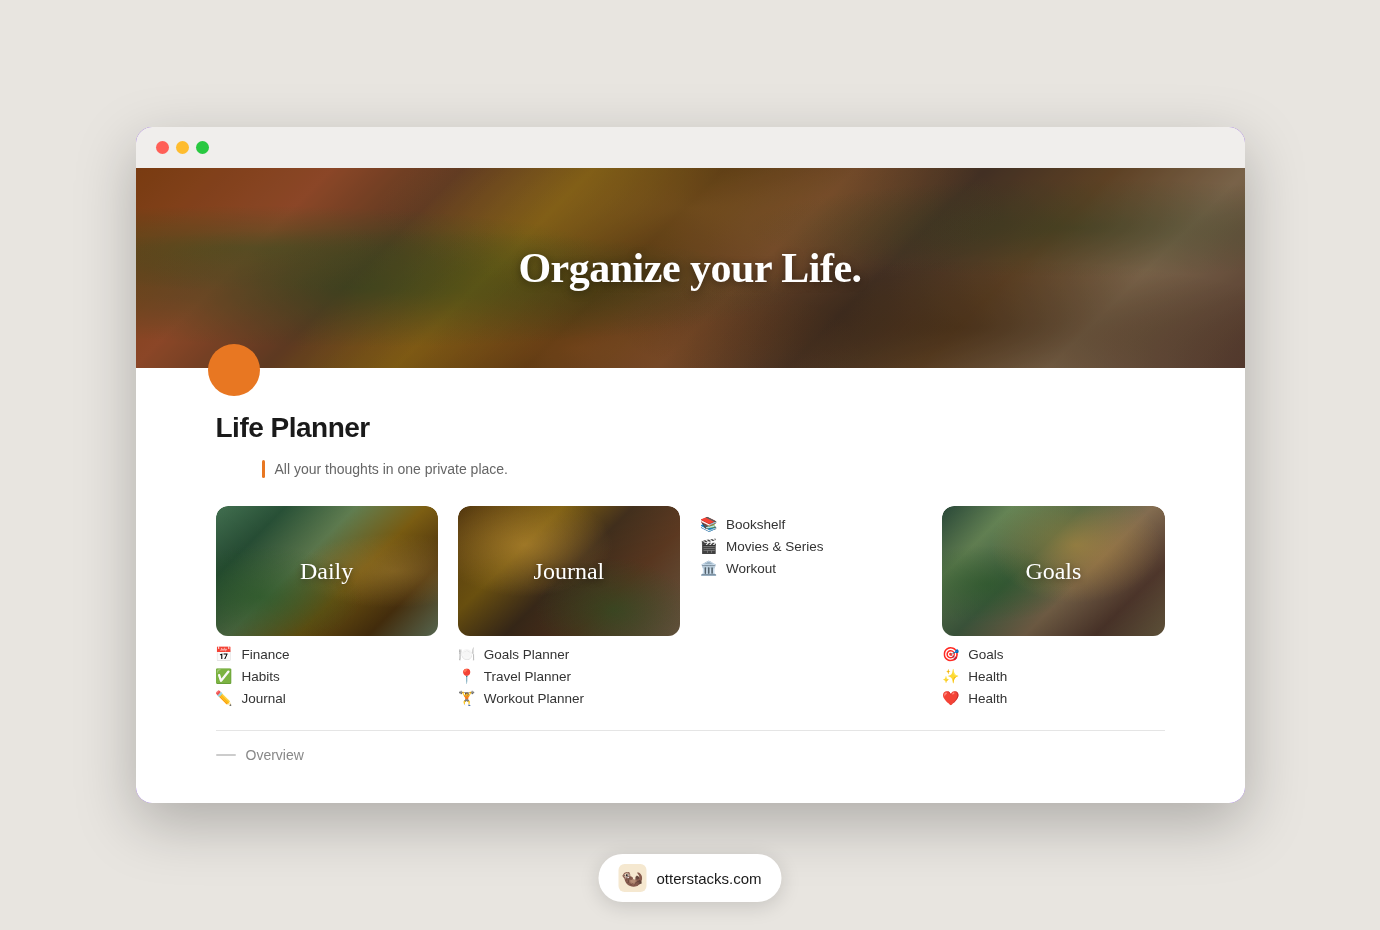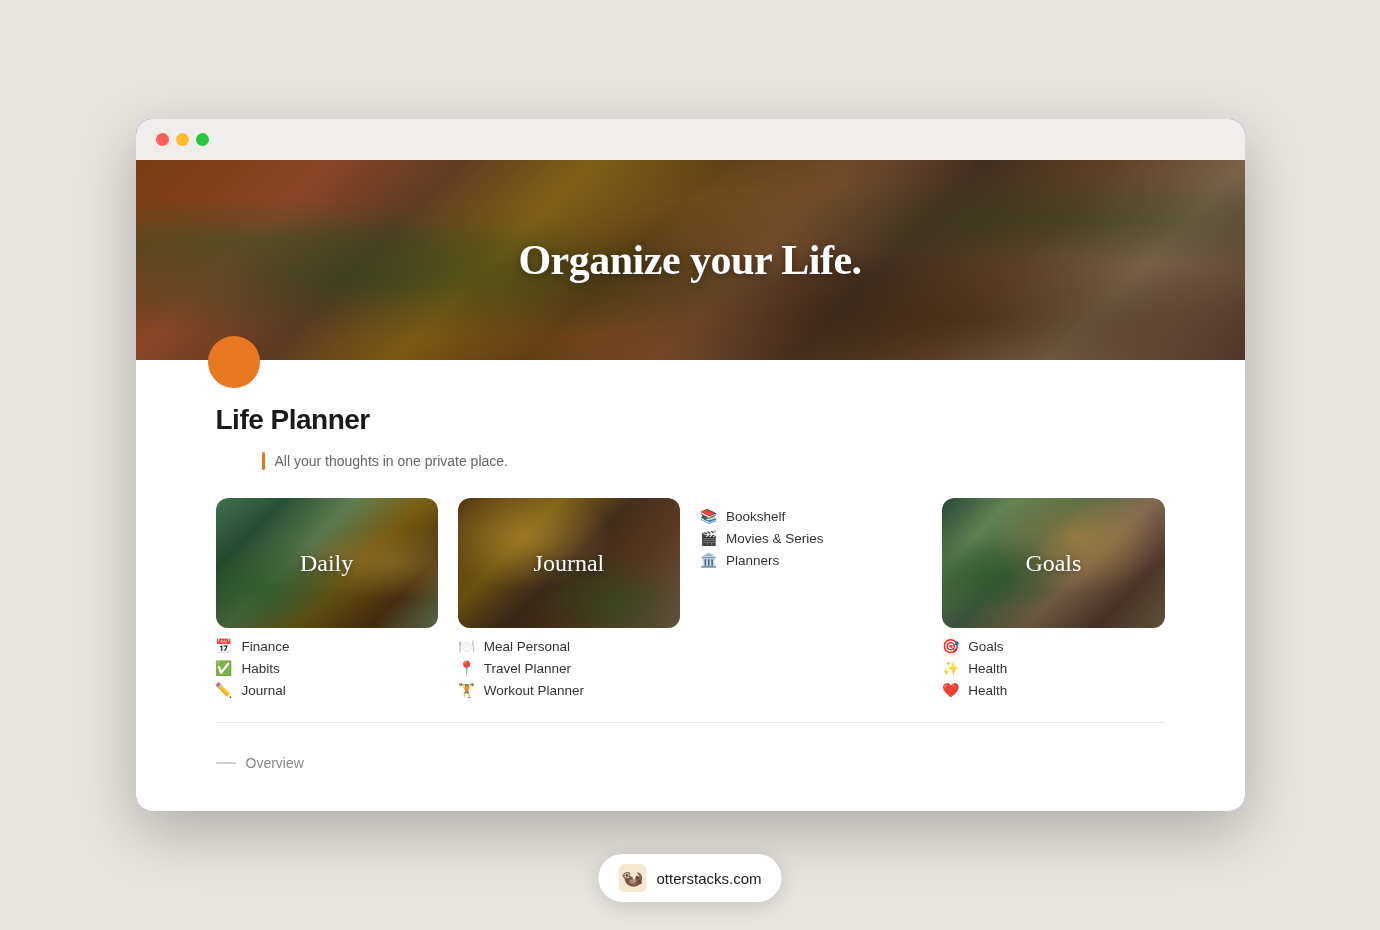--- a/index.html
+++ b/index.html
@@ -259,21 +259,21 @@
 
     .item-icon {
       font-size: 14px;
       width: 18px;
       text-align: center;
       flex-shrink: 0;
     }
 
     .divider-row {
       border-top: 1px solid #e5e5e5;
-      padding-top: 32px;
+      padding-top: 16px;
       display: flex;
       align-items: center;
       gap: 10px;
     }
 
     .divider-dash {
       width: 20px;
       height: 2px;
       background: #ccc;
       border-radius: 1px;
@@ -364,21 +364,21 @@
         </ul>
       </div>
 
       <div class="card">
         <div class="card-image card-image-planners">
           <span class="card-label">Journal</span>
         </div>
         <ul class="card-items">
           <li class="card-item">
             <span class="item-icon">🍽️</span>
-            <span>Meal Personal</span>
+            <span>Goals Planner</span>
           </li>
           <li class="card-item">
             <span class="item-icon">📍</span>
             <span>Travel Planner</span>
           </li>
           <li class="card-item">
             <span class="item-icon">🏋️</span>
             <span>Workout Planner</span>
           </li>
         </ul>
@@ -389,21 +389,21 @@
           <li class="card-item">
             <span class="item-icon">📚</span>
             <span>Bookshelf</span>
           </li>
           <li class="card-item">
             <span class="item-icon">🎬</span>
             <span>Movies &amp; Series</span>
           </li>
           <li class="card-item">
             <span class="item-icon">🏛️</span>
-            <span>Planners</span>
+            <span>Workout</span>
           </li>
         </ul>
       </div>
 
       <div class="card">
         <div class="card-image card-image-goals">
           <span class="card-label">Goals</span>
         </div>
         <ul class="card-items">
           <li class="card-item">

